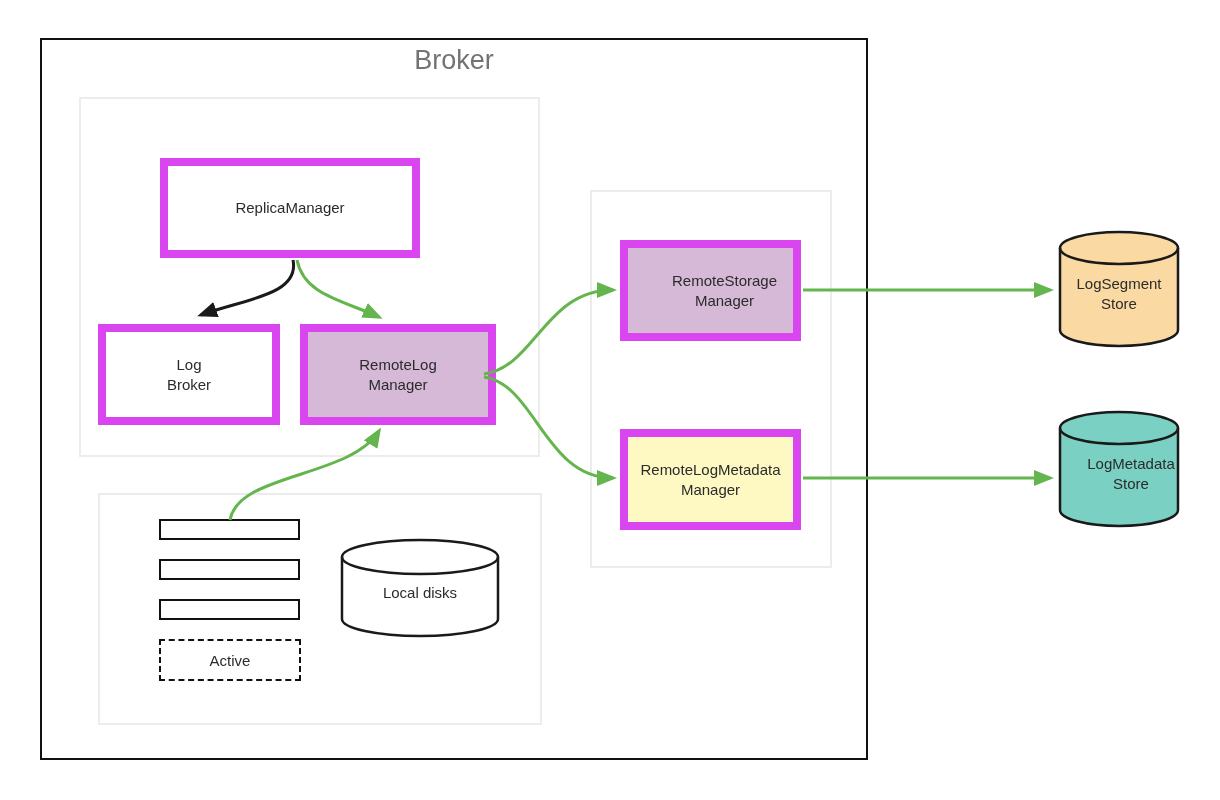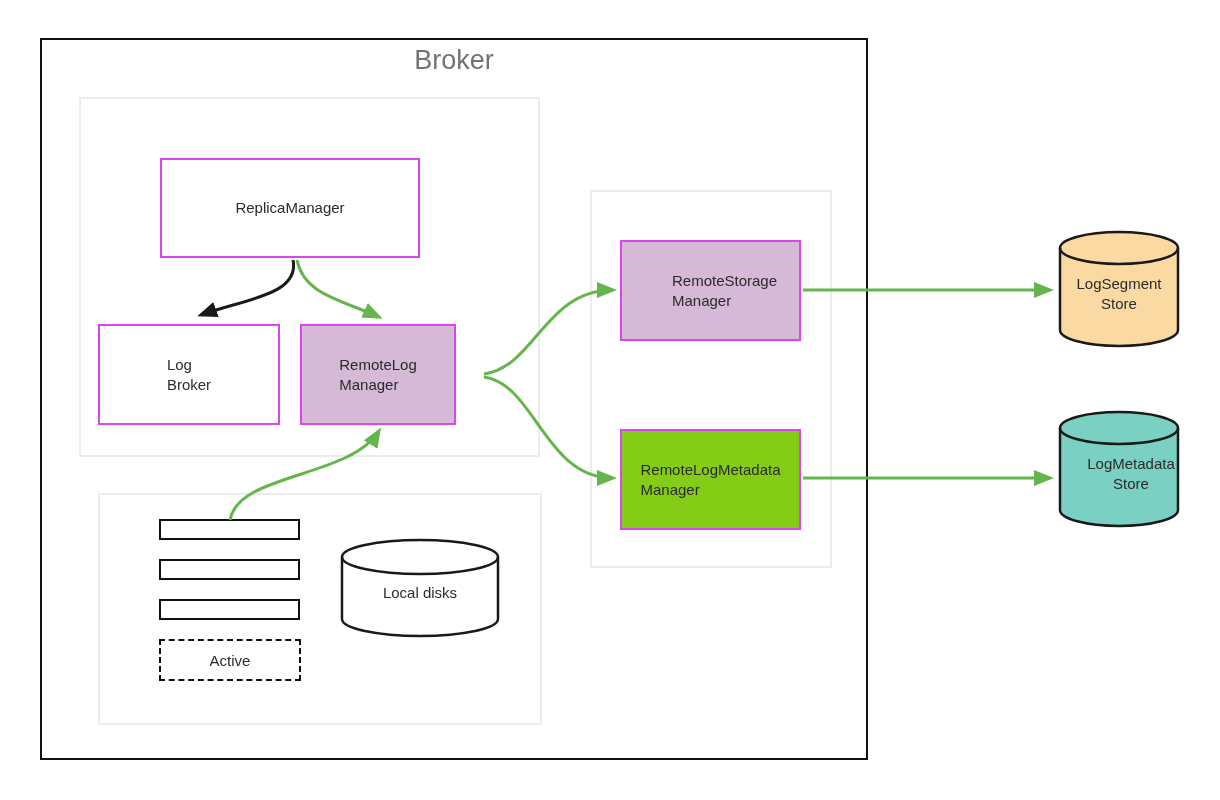--- a/index.html
+++ b/index.html
@@ -8,26 +8,26 @@
     font-family:"Liberation Sans", sans-serif;color:#2b2b2b;overflow:hidden;
   }
   .abs{position:absolute;box-sizing:border-box;}
   .broker-box{left:40px;top:38px;width:828px;height:722px;border:2px solid #111;background:transparent;}
   .broker-title{left:40px;top:44px;width:828px;text-align:center;font-size:27px;line-height:32px;color:#737373;}
   .panel{border:2px solid #ececec;background:#ffffff;}
   .panel1{left:79px;top:97px;width:461px;height:360px;}
   .panel2{left:98px;top:493px;width:444px;height:232px;}
   .panel3{left:590px;top:190px;width:242px;height:378px;}
   .node{
-    border:2px solid #d946ef;background:#ffffff;display:flex;align-items:center;justify-content:center;
-    text-align:left;font-size:15px;line-height:20px;white-space:pre-line;z-index:2;
+    border:8px solid #d946ef;background:#ffffff;display:flex;align-items:center;justify-content:center;
+    text-align:center;font-size:15px;line-height:20px;white-space:pre-line;z-index:2;
   }
   .replica{left:160px;top:158px;width:260px;height:100px;}
   .logmgr{left:98px;top:324px;width:182px;height:101px;}
-  .rlm{left:300px;top:324px;width:156px;height:101px;}
+  .rlm{left:300px;top:324px;width:196px;height:101px;}
   .rsm{left:620px;top:240px;width:181px;height:101px;}
   .rlmm{left:620px;top:429px;width:181px;height:101px;}
   .bar{left:159px;width:141px;height:21px;border:2px solid #111;background:#fff;z-index:2;}
   .bar1{top:519px;} .bar2{top:559px;} .bar3{top:599px;}
   .active-box{
     left:159px;top:639px;width:142px;height:42px;border:2px dashed #111;background:#fff;
     display:flex;align-items:center;justify-content:center;font-size:15px;z-index:2;
   }
   .cyl{z-index:2;}
   .cyl-localdisks{left:340px;top:538px;width:160px;height:100px;}
@@ -60,21 +60,21 @@
 Broker</span>
   </div>
   <div class="abs node rlm" style="background-color: rgb(213, 185, 214);">
     <span>RemoteLog
 Manager</span>
   </div>
   <div class="abs node rsm" style="background-color: rgb(213, 185, 214); padding-left: 28px;">
     <span>RemoteStorage
 Manager</span>
   </div>
-  <div class="abs node rlmm" style="background-color: #84cc16;">
+  <div class="abs node rlmm" style="background-color: #fef9c3;">
     <span>RemoteLogMetadata
 Manager</span>
   </div>
 
   <div class="abs bar bar1"></div>
   <div class="abs bar bar2"></div>
   <div class="abs bar bar3"></div>
   <div class="abs cyl cyl-localdisks">
     <svg width="160" height="100" viewBox="0 0 160 100">
       <path d="M2,19 A78,17 0 0 1 158,19 L158,81 A78,17 0 0 1 2,81 Z" fill="#ffffff" stroke="#1a1a1a" stroke-width="2.5"></path>

